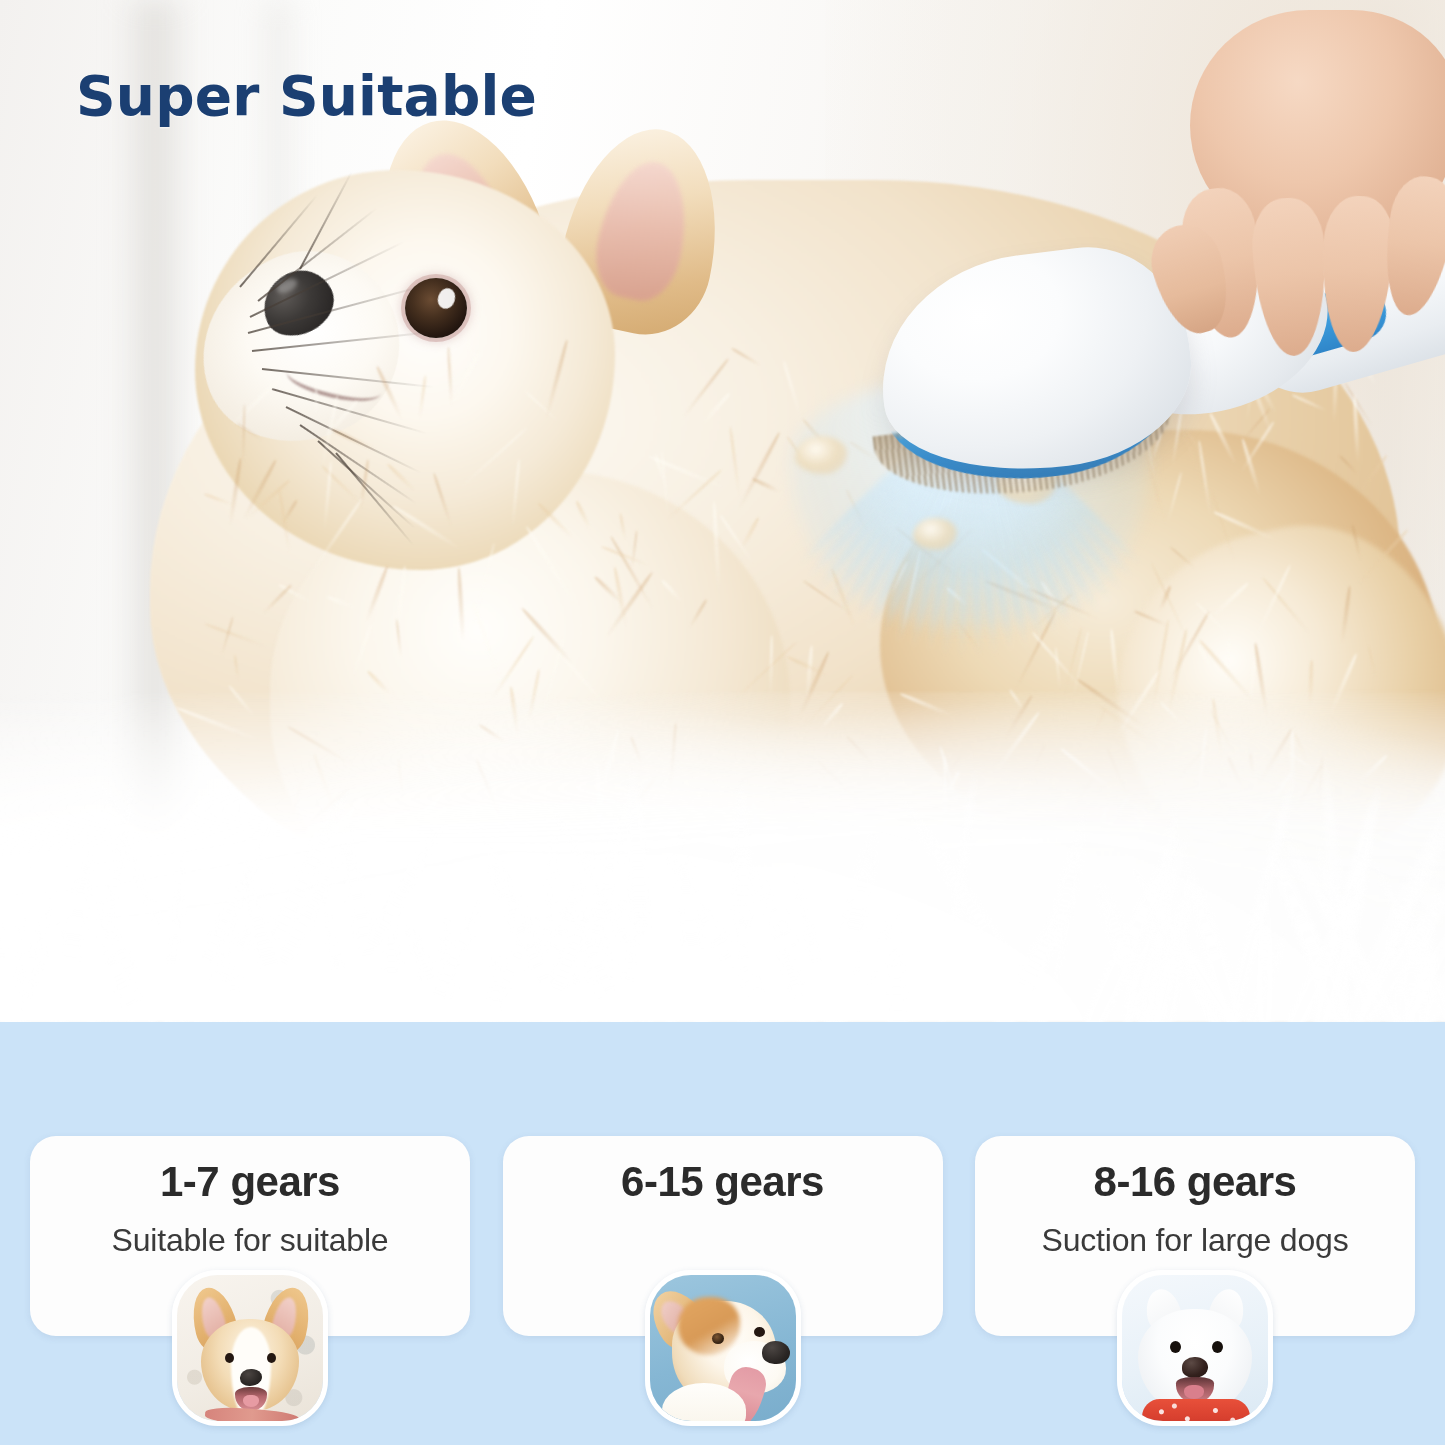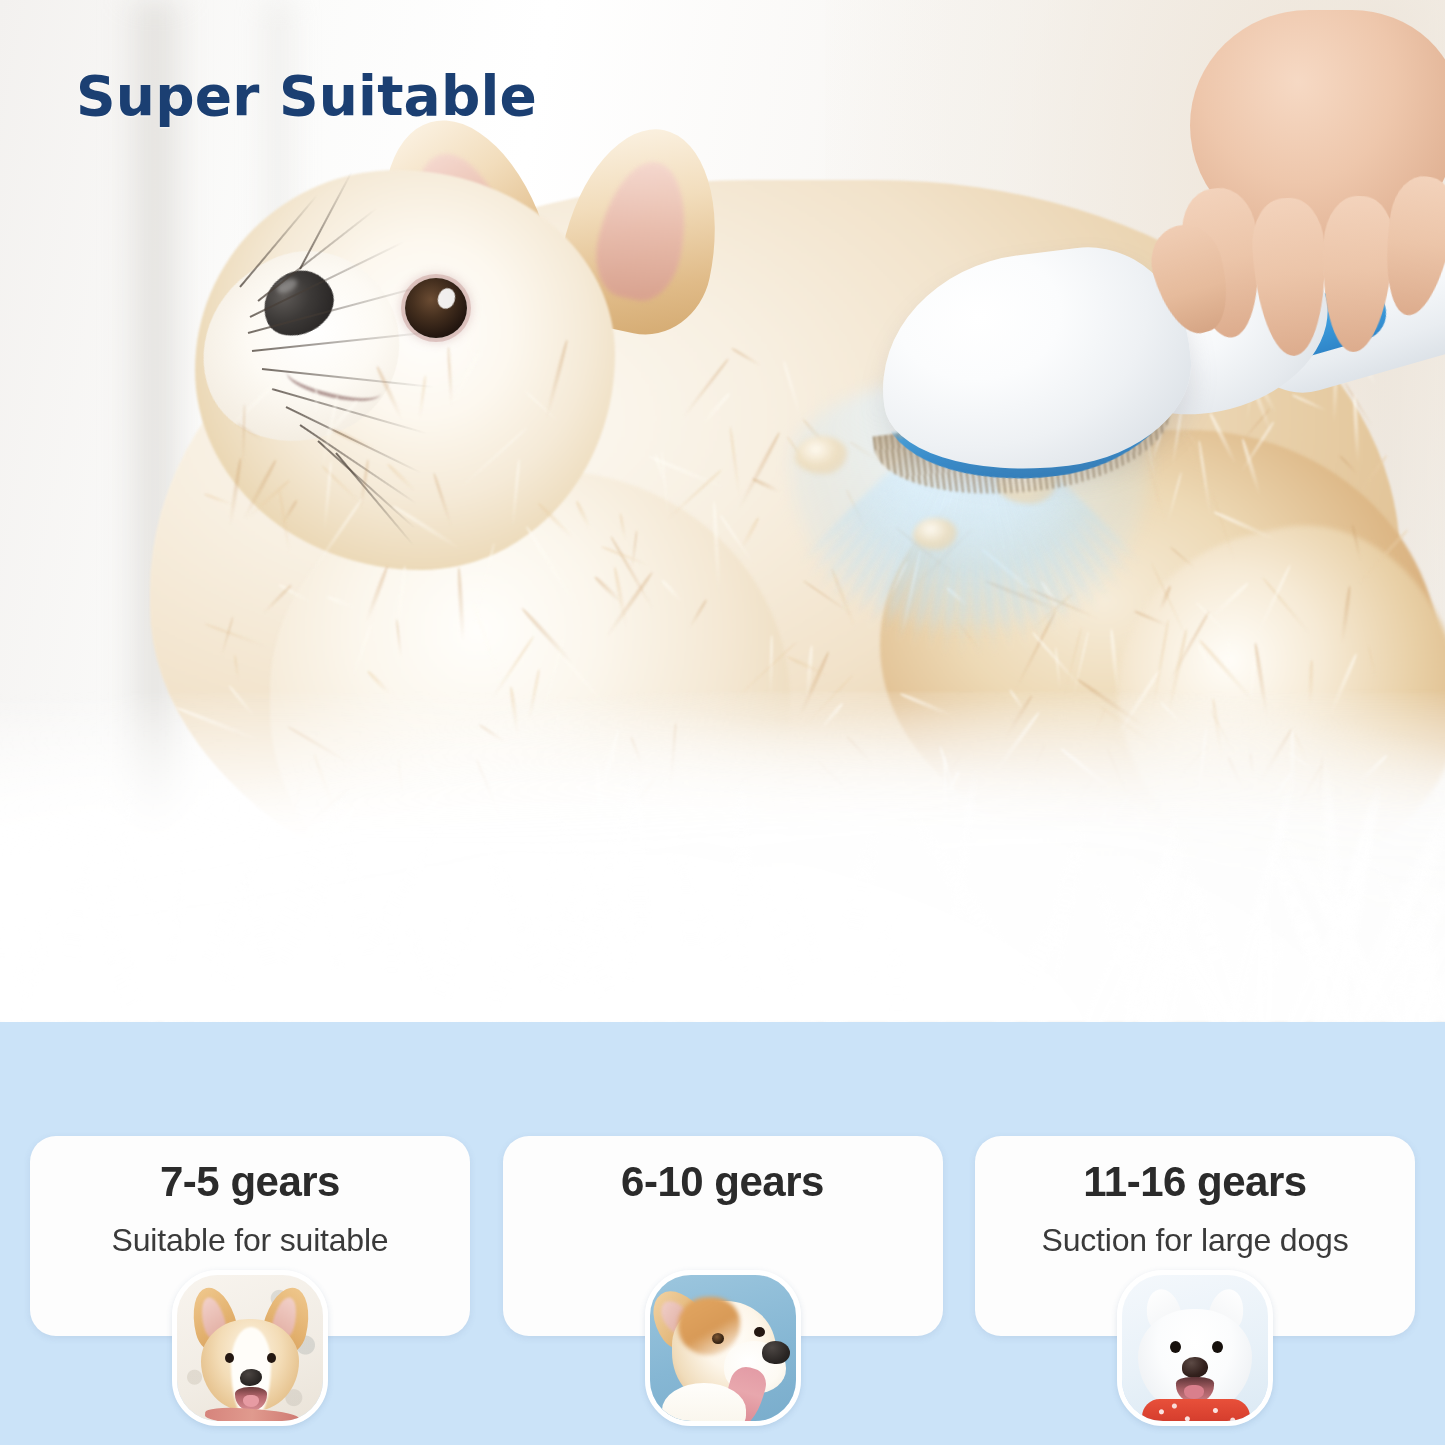--- a/index.html
+++ b/index.html
@@ -897,59 +897,59 @@
       <div class="rug-strand" style="position: absolute; left: 1460px; bottom: -31px; height: 222px; width: 12px; transform: rotate(-25.5deg); opacity: 0.6;"></div>
       <div class="rug-strand" style="position: absolute; left: 628px; bottom: -2px; height: 122px; width: 12px; transform: rotate(-18.9deg); opacity: 0.67;"></div>
     </div>
 
   <div class="banner">
 
 
     <div class="cards">
 
       <div class="card">
-        <div class="card-title">7-5 gears</div>
+        <div class="card-title">1-7 gears</div>
         <div class="card-sub">Suitable for suitable</div>
         <div class="avatar">
           <div class="av-bg av1-bg"></div>
 
           <div class="av-part" style="left:16px;top:12px;width:42px;height:64px;border-radius:50% 50% 36% 36%/66% 66% 34% 34%;transform:rotate(-14deg);background:linear-gradient(160deg,#f0c98f 0%,#e2b06d 60%,#d49c59 100%);"></div>
           <div class="av-part" style="left:25px;top:22px;width:22px;height:42px;border-radius:50% 50% 36% 36%/66% 66% 34% 34%;transform:rotate(-14deg);background:linear-gradient(160deg,#f3d3cc 0%,#e0aa9e 100%);filter:blur(1.2px);"></div>
           <div class="av-part" style="left:88px;top:12px;width:44px;height:66px;border-radius:50% 50% 36% 36%/66% 66% 34% 34%;transform:rotate(14deg);background:linear-gradient(200deg,#f0c98f 0%,#e2b06d 60%,#d49c59 100%);"></div>
           <div class="av-part" style="left:97px;top:22px;width:22px;height:42px;border-radius:50% 50% 36% 36%/66% 66% 34% 34%;transform:rotate(14deg);background:linear-gradient(200deg,#f3d3cc 0%,#e0aa9e 100%);filter:blur(1.2px);"></div>
           <div class="av-part" style="left:24px;top:44px;width:98px;height:92px;border-radius:48% 48% 46% 46%/46% 46% 54% 54%;background:radial-gradient(ellipse at 50% 34%,#fdf4e4 0%,#f3dcb6 46%,#e3bd86 82%,#d7a96b 100%);"></div>
           <div class="av-part" style="left:54px;top:52px;width:40px;height:94px;border-radius:50% 50% 46% 46%/40% 40% 60% 60%;background:linear-gradient(180deg,#fffdf8 0%,#fffefb 60%,#fdfbf6 100%);filter:blur(.8px);"></div>
           <div class="av-part" style="left:48px;top:78px;width:9px;height:10px;border-radius:50%;background:#241711;"></div>
           <div class="av-part" style="left:90px;top:78px;width:9px;height:10px;border-radius:50%;background:#241711;"></div>
           <div class="av-part" style="left:63px;top:94px;width:22px;height:17px;border-radius:52% 48% 56% 44%;background:radial-gradient(ellipse at 38% 30%,#4b4542 0%,#2b2725 60%,#1d1a19 100%);"></div>
           <div class="av-part" style="left:58px;top:112px;width:32px;height:24px;border-radius:46% 46% 52% 52%/28% 28% 72% 72%;background:linear-gradient(180deg,#6a3b3b 0%,#b2656b 40%,#d98e94 100%);"></div>
           <div class="av-part" style="left:66px;top:120px;width:16px;height:12px;border-radius:50% 50% 60% 60%;background:#e79ba3;"></div>
           <div class="av-part" style="left:28px;top:134px;width:94px;height:16px;border-radius:40%;background:linear-gradient(90deg,#d6847c 0%,#e09a8e 50%,#cf7a72 100%);transform:rotate(4deg);"></div>
         </div>
       </div>
 
       <div class="card">
-        <div class="card-title">6-10 gears</div>
+        <div class="card-title">6-15 gears</div>
         <div class="avatar">
           <div class="av-bg av2-bg"></div>
           <div class="av-part" style="left:4px;top:14px;width:48px;height:60px;border-radius:52% 48% 36% 40%/64% 64% 36% 36%;transform:rotate(-36deg);background:linear-gradient(160deg,#f2d3a4 0%,#e3b87c 60%,#d3a164 100%);"></div>
           <div class="av-part" style="left:14px;top:24px;width:24px;height:38px;border-radius:50%;transform:rotate(-36deg);background:linear-gradient(160deg,#f0cfc8 0%,#dda89c 100%);filter:blur(1.4px);"></div>
           <div class="av-part" style="left:22px;top:26px;width:104px;height:104px;border-radius:48% 50% 46% 48%/44% 48% 56% 52%;background:radial-gradient(ellipse at 58% 34%,#fffdf9 0%,#fdf6ea 34%,#f0dcbb 70%,#dcb27e 100%);"></div>
           <div class="av-part" style="left:28px;top:22px;width:62px;height:58px;border-radius:50% 46% 54% 50%;background:linear-gradient(150deg,#e3a762 0%,#d89a57 55%,rgba(216,154,87,0) 100%);filter:blur(2px);"></div>
           <div class="av-part" style="left:74px;top:66px;width:62px;height:52px;border-radius:50% 54% 48% 46%;background:radial-gradient(ellipse at 40% 40%,#ffffff 0%,#fdfaf3 62%,#f3ece0 100%);"></div>
           <div class="av-part" style="left:62px;top:58px;width:12px;height:11px;border-radius:50%;background:radial-gradient(circle at 40% 35%,#7c5632 0%,#3a2615 60%,#1b110a 100%);"></div>
           <div class="av-part" style="left:104px;top:52px;width:11px;height:10px;border-radius:50%;background:#241711;"></div>
           <div class="av-part" style="left:112px;top:66px;width:28px;height:23px;border-radius:50% 54% 50% 46%;background:radial-gradient(ellipse at 36% 28%,#4d4744 0%,#2a2624 62%,#1b1817 100%);"></div>
           <div class="av-part" style="left:76px;top:92px;width:36px;height:62px;border-radius:48% 48% 56% 56%/30% 30% 70% 70%;background:linear-gradient(180deg,#e39ca6 0%,#e8a7ad 40%,#d9858f 100%);transform:rotate(16deg);"></div>
           <div class="av-part" style="left:12px;top:108px;width:84px;height:54px;border-radius:50% 50% 40% 40%;background:linear-gradient(180deg,#fffefb 0%,#f8f3e8 100%);"></div>
         </div>
       </div>
 
       <div class="card">
-        <div class="card-title">11-16 gears</div>
+        <div class="card-title">8-16 gears</div>
         <div class="card-sub">Suction for large dogs</div>
         <div class="avatar">
           <div class="av-bg av3-bg"></div>
           <div class="av-part" style="left:24px;top:14px;width:34px;height:40px;border-radius:50% 50% 34% 34%/66% 66% 34% 34%;transform:rotate(-12deg);background:linear-gradient(160deg,#ffffff 0%,#f2f4f6 100%);"></div>
           <div class="av-part" style="left:88px;top:14px;width:34px;height:40px;border-radius:50% 50% 34% 34%/66% 66% 34% 34%;transform:rotate(12deg);background:linear-gradient(200deg,#ffffff 0%,#f2f4f6 100%);"></div>
           <div class="av-part" style="left:16px;top:34px;width:114px;height:104px;border-radius:48% 48% 46% 46%/46% 46% 54% 54%;background:radial-gradient(ellipse at 50% 32%,#ffffff 0%,#fbfcfd 46%,#eef1f4 82%,#e2e7ec 100%);"></div>
           <div class="av-part" style="left:48px;top:66px;width:11px;height:12px;border-radius:50%;background:#16100c;"></div>
           <div class="av-part" style="left:90px;top:66px;width:11px;height:12px;border-radius:50%;background:#16100c;"></div>
           <div class="av-part" style="left:60px;top:82px;width:26px;height:21px;border-radius:50% 52% 54% 46%;background:radial-gradient(ellipse at 36% 28%,#5c4a45 0%,#33211d 58%,#22130f 100%);"></div>
           <div class="av-part" style="left:54px;top:102px;width:38px;height:26px;border-radius:44% 44% 54% 54%/26% 26% 74% 74%;background:linear-gradient(180deg,#5c3336 0%,#a55d63 46%,#cf7f88 100%);"></div>

